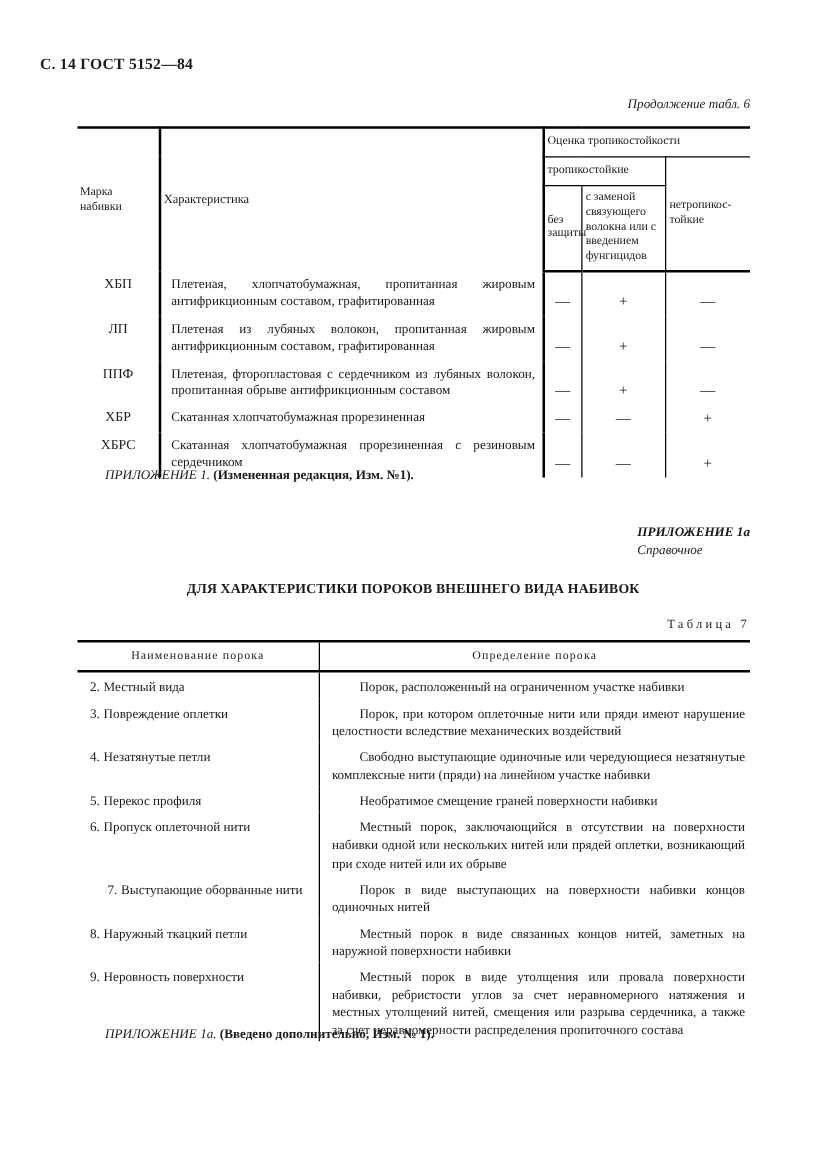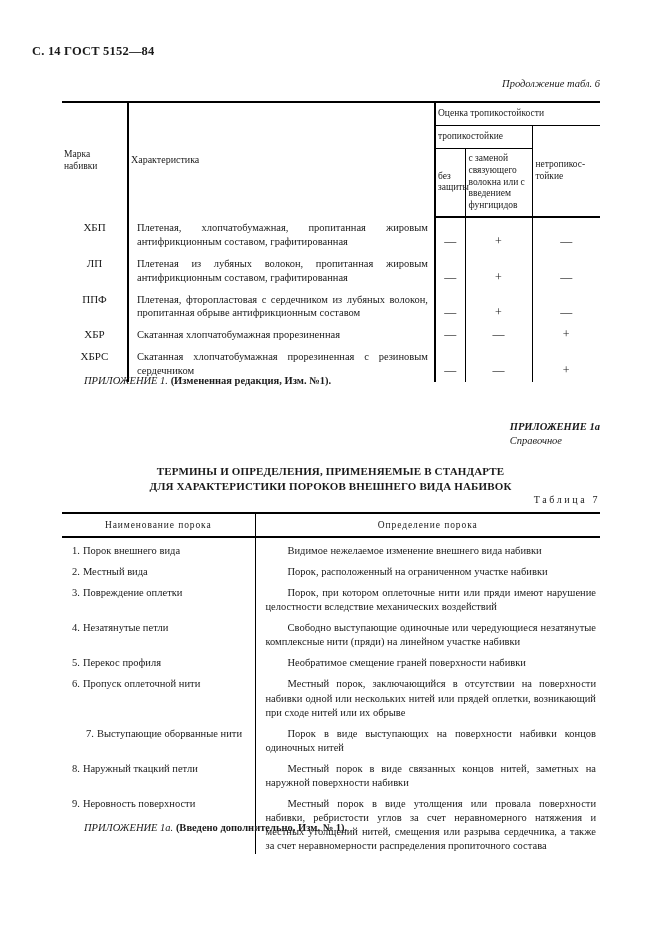--- a/index.html
+++ b/index.html
@@ -292,47 +292,40 @@
     <span class="it">ПРИЛОЖЕНИЕ 1.</span>
     <span class="bd">(Измененная редакция, Изм. №1).</span>
   </div>
 
   <div class="app1a-block">
     <div class="l1">ПРИЛОЖЕНИЕ 1а</div>
     <div class="l2">Справочное</div>
   </div>
 
   <div class="doc-title">
-    <div>ТЕРМИНЫ И ОПРЕДЕЛЕНИЯ, ПРИМЕНЯЕМЫЕ В СТАНДАРТЕ</div>
     <div>ДЛЯ ХАРАКТЕРИСТИКИ ПОРОКОВ ВНЕШНЕГО ВИДА НАБИВОК</div>
   </div>
 
   <div class="tbl7-label">Таблица 7</div>
 
   <div class="t7">
     <table>
       <colgroup>
         <col style="width:193px">
         <col style="width:345px">
       </colgroup>
       <thead>
         <tr>
           <td class="rule-top rule-hdr vr hdr">Наименование порока</td>
           <td class="rule-top rule-hdr hdr">Определение порока</td>
         </tr>
       </thead>
       <tbody>
         <tr>
           <td class="vr name-cell">
-            <span class="num">1.</span><span>Порок внешнего вида</span>
-          </td>
-          <td class="def-cell">Видимое нежелаемое изменение внешнего вида набивки</td>
-        </tr>
-        <tr>
-          <td class="vr name-cell">
             <span class="num">2.</span><span>Местный вида</span>
           </td>
           <td class="def-cell">Порок, расположенный на ограниченном участке набивки</td>
         </tr>
         <tr>
           <td class="vr name-cell">
             <span class="num">3.</span><span>Повреждение оплетки</span>
           </td>
           <td class="def-cell">Порок, при котором оплеточные нити или пряди имеют нарушение целостности вследствие механических воздействий</td>
         </tr>

